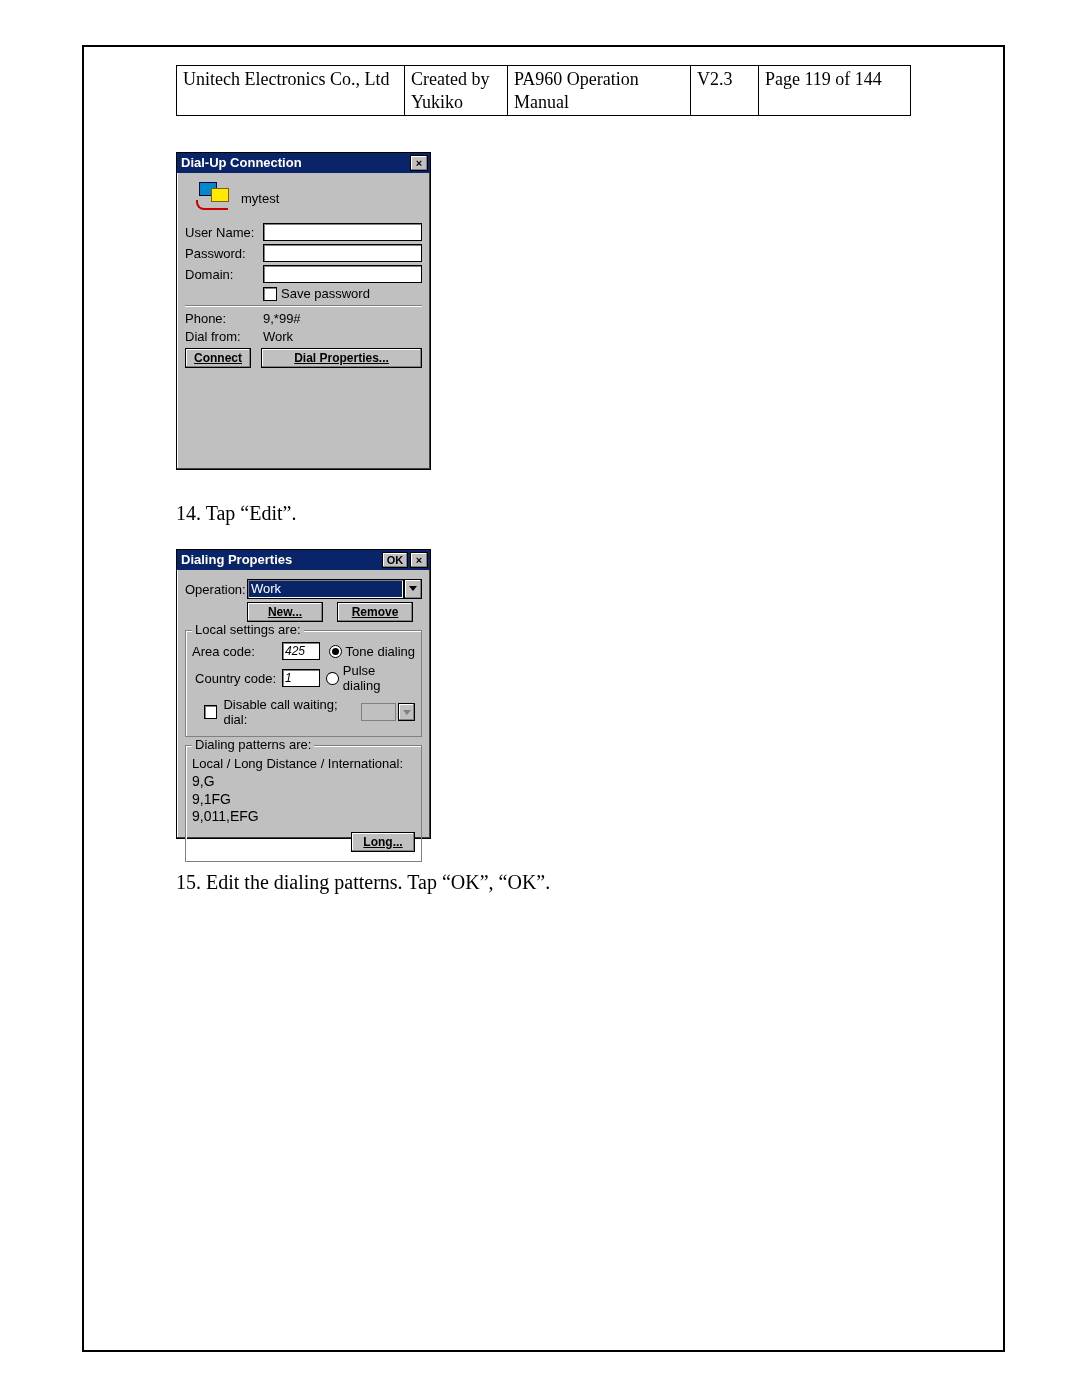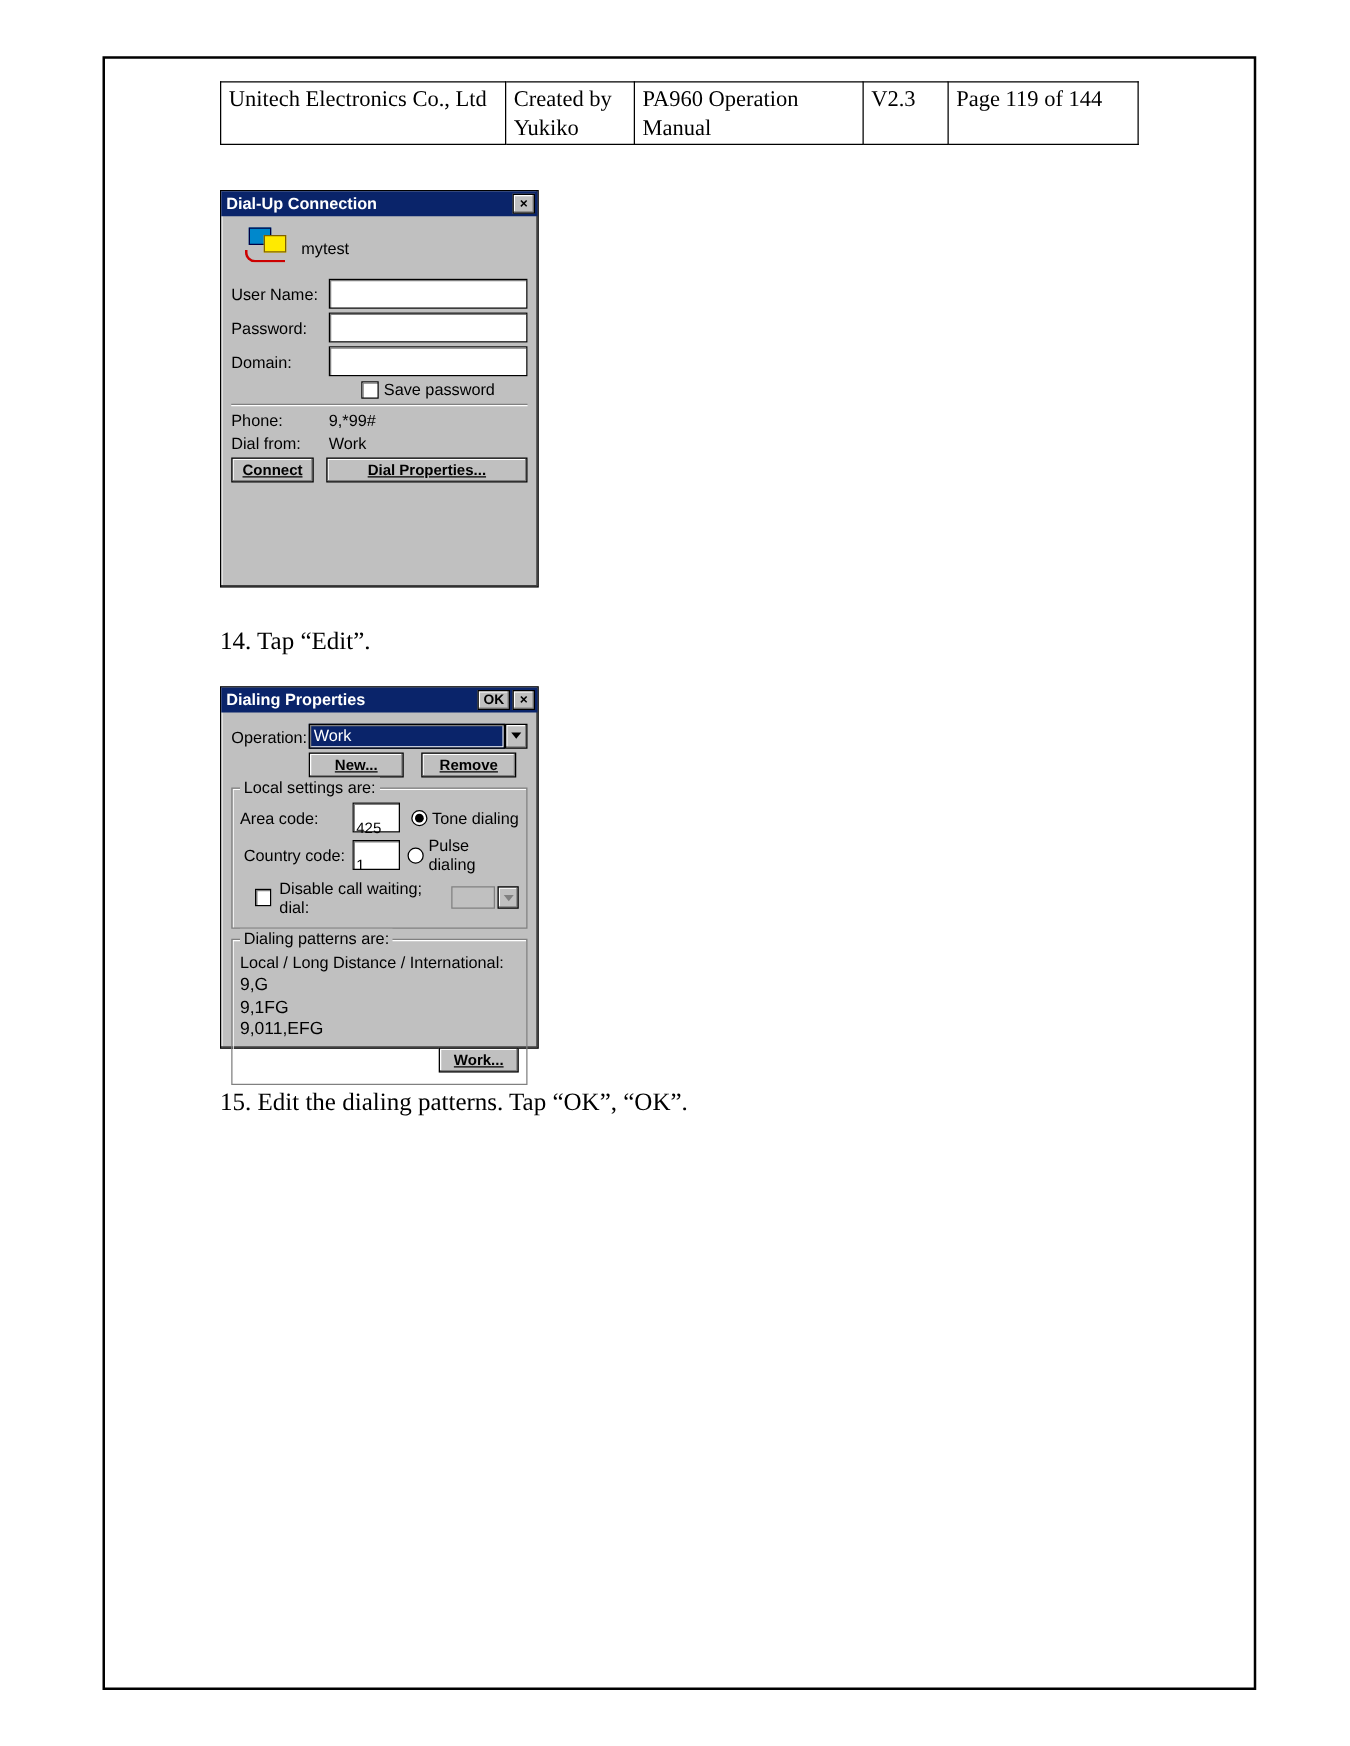--- a/index.html
+++ b/index.html
@@ -97,22 +97,23 @@
     width: 78px;
   }
   .field {
     flex: 1;
     height: 18px;
     background: #fff;
     border: 1px solid #000;
     box-shadow: inset 1px 1px 0 #808080, inset -1px -1px 0 #fff;
     box-sizing: border-box;
     font-size: 12px;
-    padding: 11px 2px;
+    padding: 0 2px;
     line-height: 16px;
+    font-style: italic;
   }
   .short-field { width: 38px; flex: none; }
   .checkbox {
     width: 14px;
     height: 14px;
     background: #fff;
     border: 1px solid #000;
     box-shadow: inset 1px 1px 0 #808080, inset -1px -1px 0 #fff;
     display: inline-block;
     vertical-align: middle;
@@ -272,21 +273,21 @@
             <div class="field"></div>
           </div>
           <div class="row">
             <div class="lbl">Password:</div>
             <div class="field"></div>
           </div>
           <div class="row">
             <div class="lbl">Domain:</div>
             <div class="field"></div>
           </div>
-          <div class="row" style="justify-content:center; margin-left:78px;">
+          <div class="row" style="justify-content:flex-start; margin-left:78px;">
             <span class="checkbox"></span>
             <span>Save password</span>
           </div>
           <div class="hr"></div>
           <div class="row">
             <div class="lbl">Phone:</div>
             <div>9,*99#</div>
           </div>
           <div class="row" style="margin-top:0;">
             <div class="lbl">Dial from:</div>
@@ -348,21 +349,21 @@
 
           <div class="group-box">
             <span class="legend">Dialing patterns are:</span>
             <div class="group-label">Local / Long Distance / International:</div>
             <div class="pattern-lines">
               <div>9,G</div>
               <div>9,1FG</div>
               <div>9,011,EFG</div>
             </div>
             <div class="row" style="justify-content:flex-end;">
-              <div class="btn" style="width:64px;">Work...</div>
+              <div class="btn" style="width:64px;">Long...</div>
             </div>
           </div>
         </div>
       </div>
 
       <div class="instruction">15. Edit the dialing patterns. Tap “OK”, “OK”.</div>
 
     </div>
   </div>
 </div>

